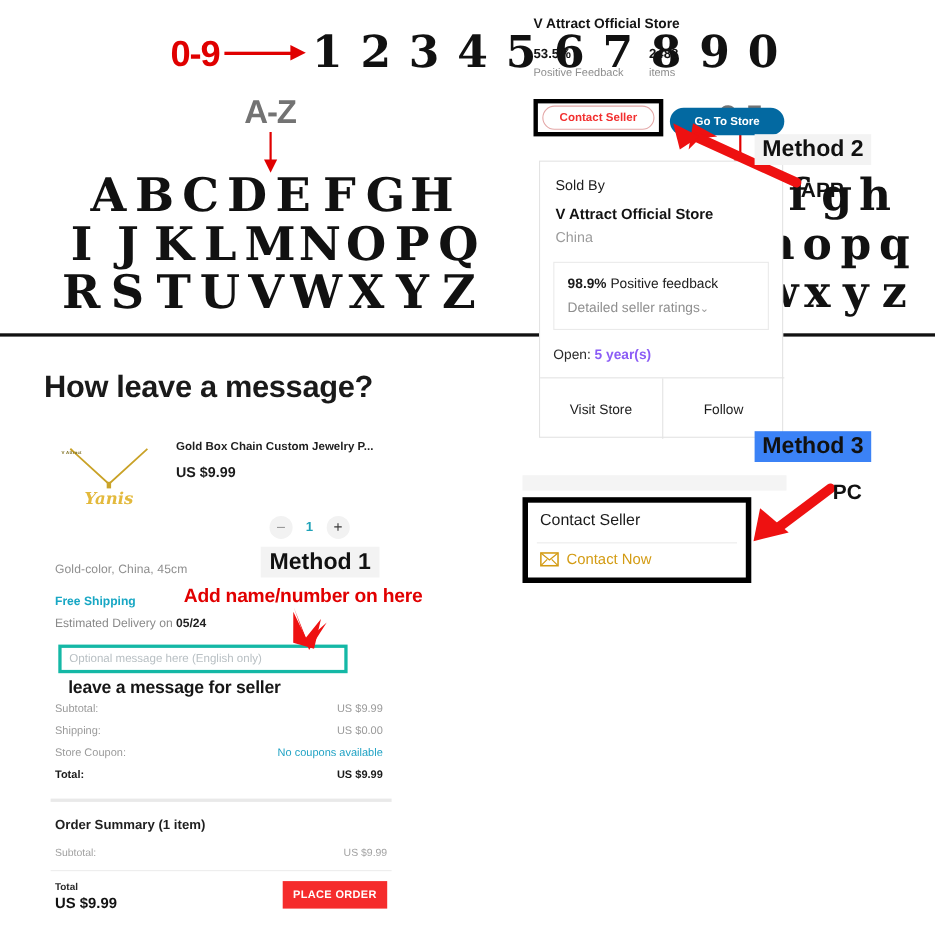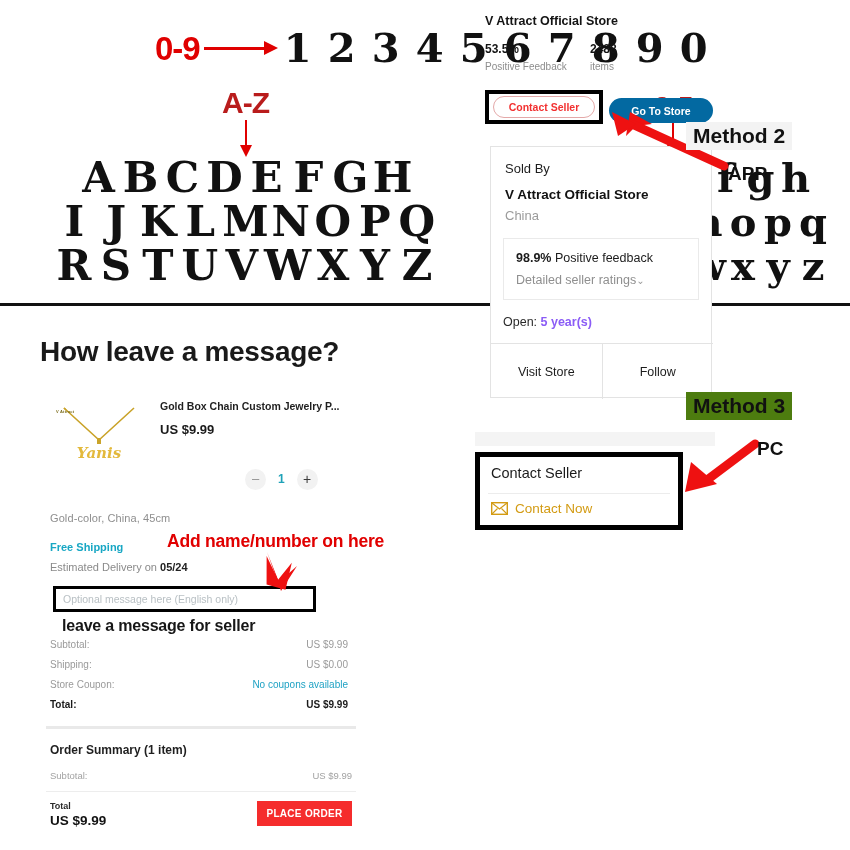--- a/index.html
+++ b/index.html
@@ -86,21 +86,21 @@
   }
   #lower-block {
     position: absolute;
     left: 518px; top: 88px;
     width: 310px;
   }
   .range-label {
     font-family: "Liberation Sans", sans-serif;
     font-weight: bold;
     font-size: 30px;
-    color: #b91c1c;
+    color: #737373;
     text-align: center;
     line-height: 1;
     letter-spacing: -1px;
   }
   .down-arrow {
     position: relative;
     height: 36px;
     margin-top: 2px;
   }
   .down-arrow .shaft {
@@ -229,21 +229,21 @@
     left: 50px; top: 561px;
     font-size: 11px;
     color: #8a8a8a;
   }
   #delivery-line b { color: #222; }
 
   #message-field {
     position: absolute;
     left: 53px; top: 586px;
     width: 263px; height: 26px;
-    border: 3px solid #000000;
+    border: 3px solid #14b8a6;
     background: #fff;
   }
   #message-field .ph {
     position: absolute;
     left: 7px; top: 50%;
     transform: translateY(-50%);
     font-size: 10.5px;
     color: #b9c0c4;
     white-space: nowrap;
   }
@@ -488,21 +488,21 @@
     left: 728px; top: 163px;
     font-size: 19px;
     font-weight: bold;
     color: #111;
   }
   #m2-arrow { position: absolute; left: 596px; top: 110px; width: 130px; height: 60px; }
 
   #m3-badge {
     position: absolute;
     left: 686px; top: 392px;
-    background: #4d7c0f;
+    background: #3b82f6;
     padding: 2px 7px;
     font-size: 21px;
     font-weight: bold;
     color: #111;
   }
   #m3-pc {
     position: absolute;
     left: 757px; top: 438px;
     font-size: 19px;
     font-weight: bold;
@@ -691,20 +691,21 @@
     </div>
     <div id="summary-bottom">
       <div id="summary-total">
         <div class="lbl">Total</div>
         <div class="amt">US $9.99</div>
       </div>
       <button id="place-order-btn">PLACE ORDER</button>
     </div>
   </div>
 
+  <div id="m1-badge">Method 1</div>
   <div id="m1-text">Add name/number on here</div>
   <div id="m1-arrow">
     <svg width="40" height="40" viewBox="0 0 40 40">
       <path d="M6 2 L14 27 L30 12 L20 38 L2 30 Z" fill="#ee1111" transform="rotate(-8 20 20)"></path>
       <path d="M4 0 L16 30 L34 14 L18 39 Z" fill="#ee1111"></path>
     </svg>
   </div>
 
   <div id="store-title">V Attract Official Store</div>
   <div id="store-stats">

